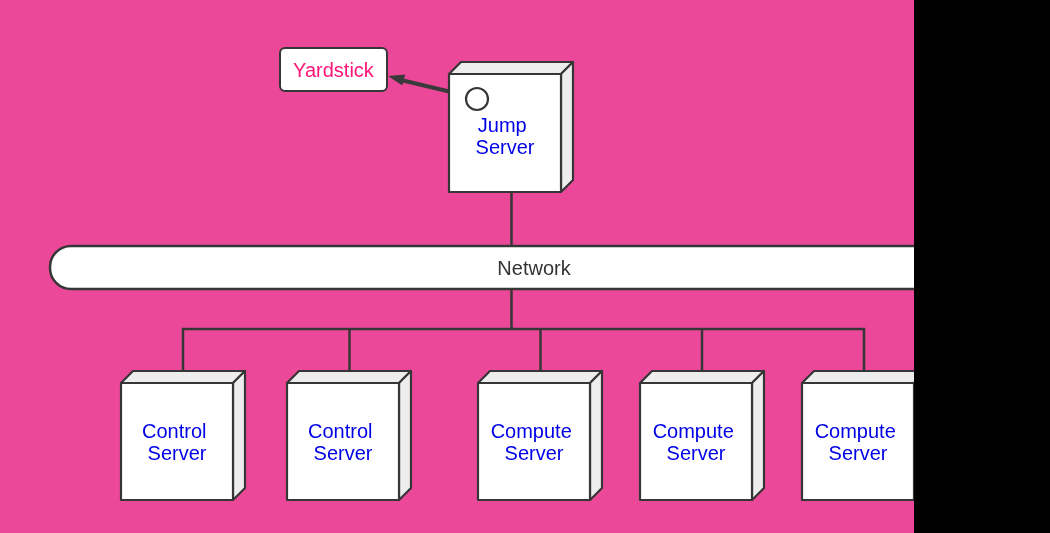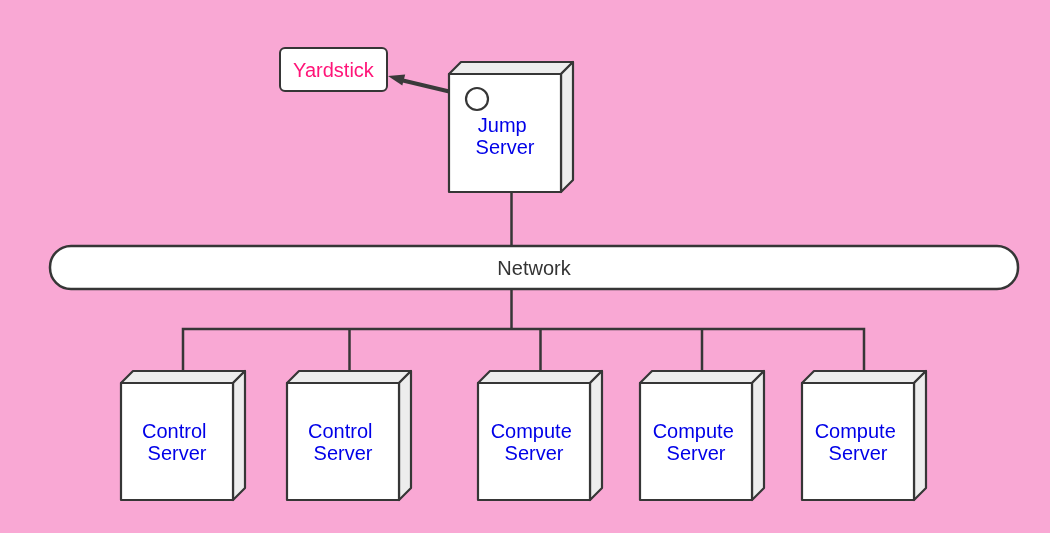--- a/index.html
+++ b/index.html
@@ -2,23 +2,23 @@
 <html><head>
 <meta charset="utf-8">
 <style>
   html, body {
     margin: 0;
     padding: 0;
     background: #000000;
   }
   #stage {
     position: relative;
-    width: 1050px;
+    width: 914px;
     height: 533px;
-    background: #f9a8d4;
+    background: #ec4899;
     overflow: hidden;
   }
   svg { display: block; }
   .edge {
     stroke: #363636;
     stroke-width: 2.5;
     fill: none;
   }
   .shape-front {
     fill: #ffffff;

